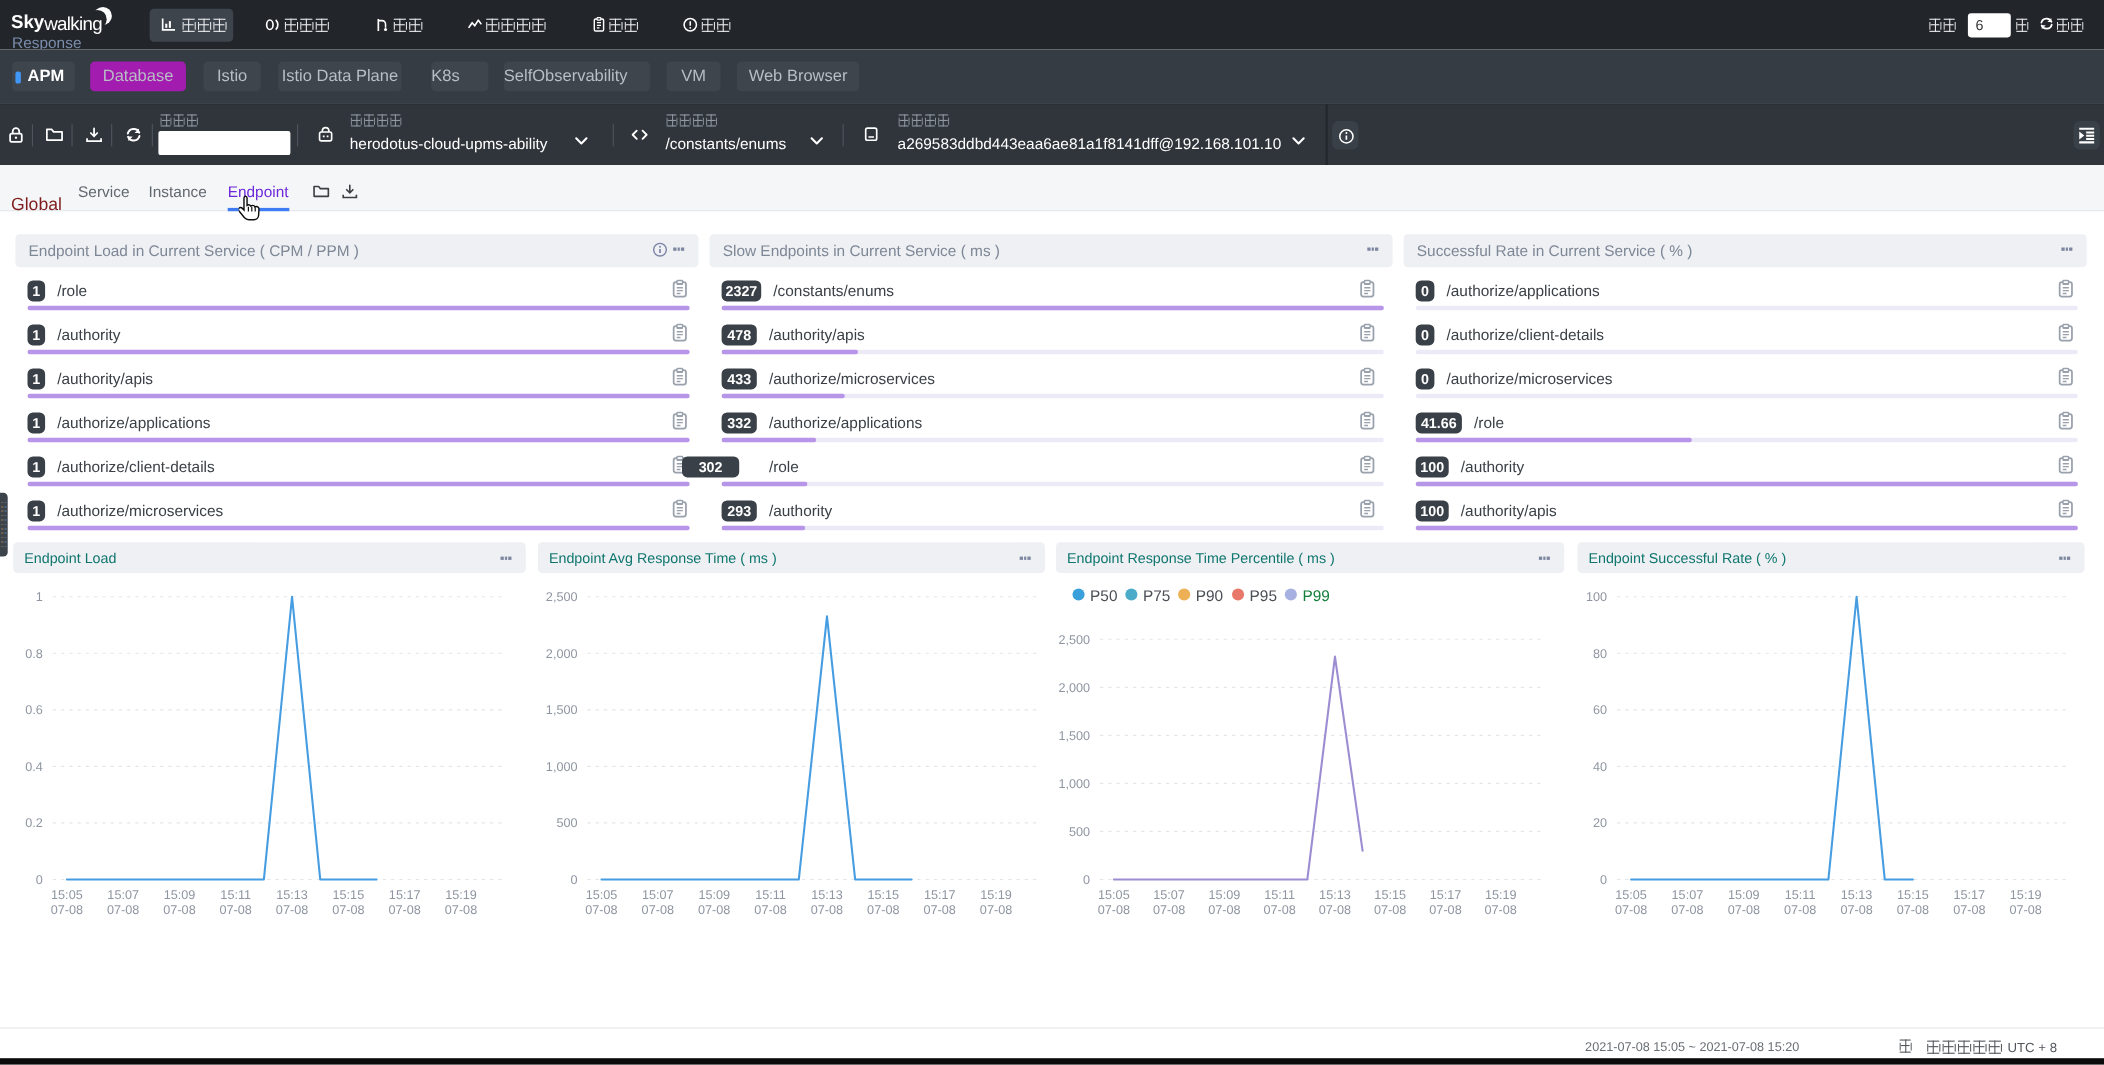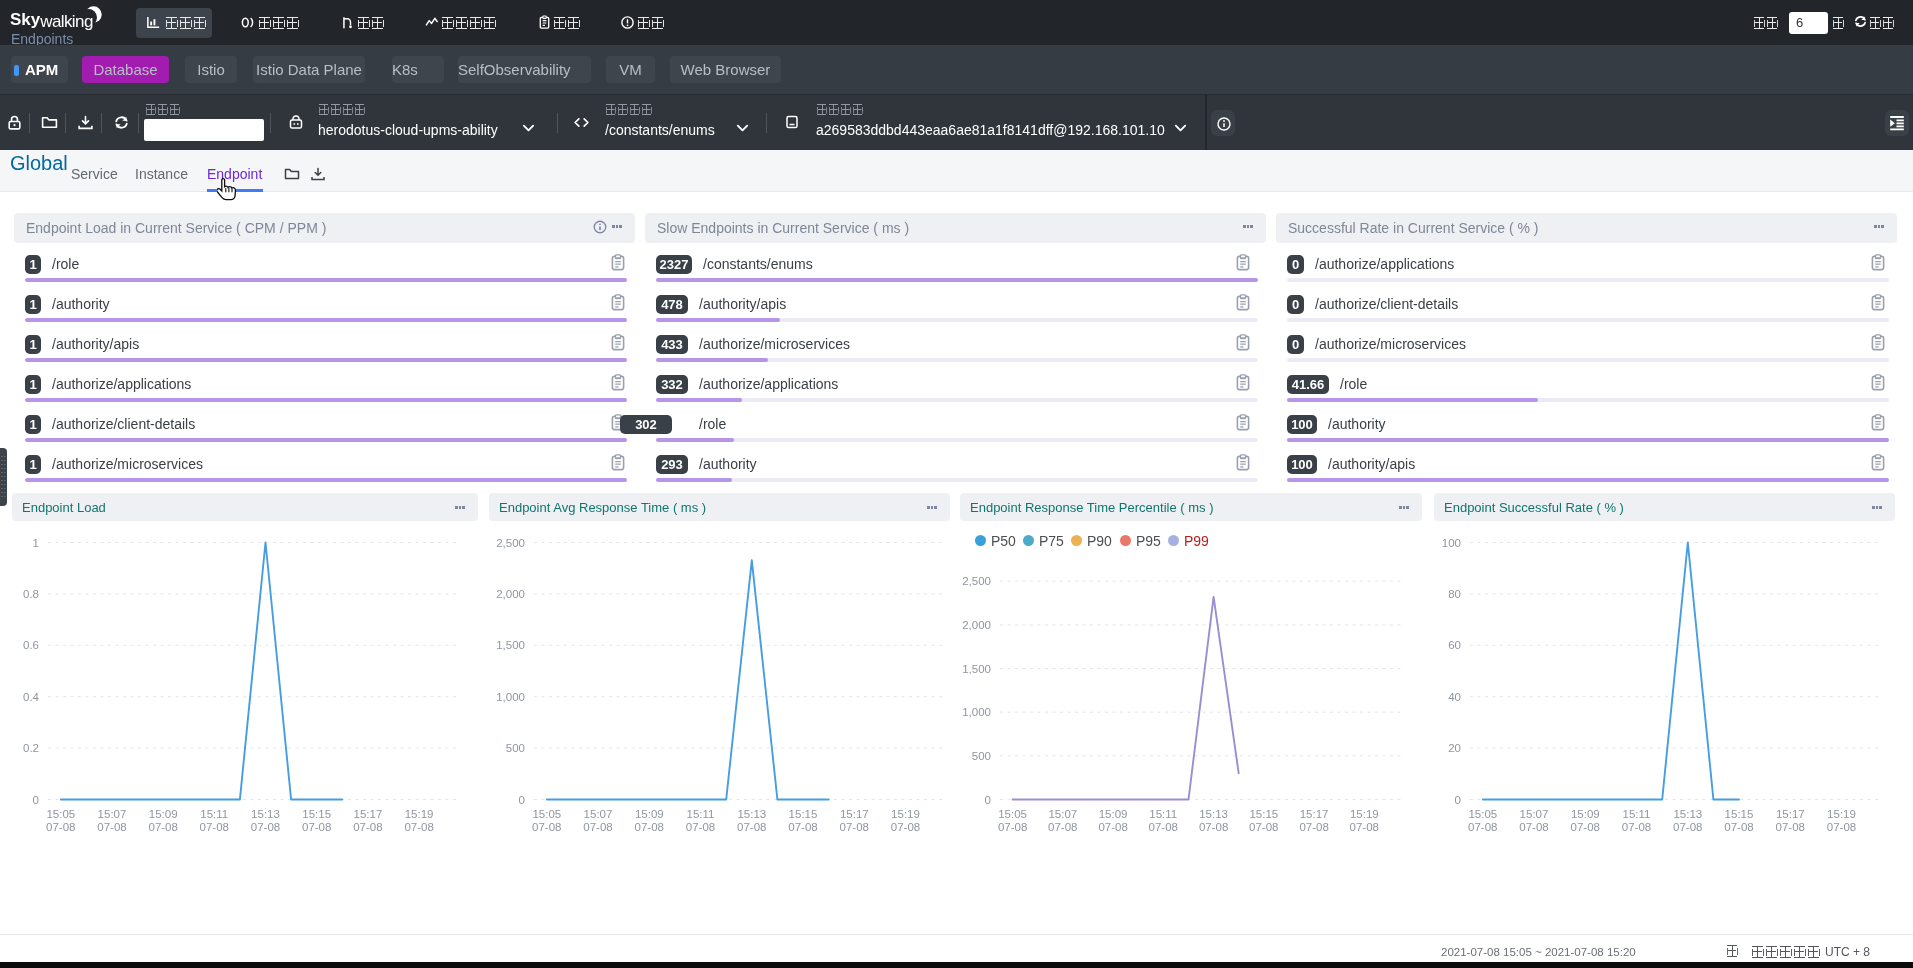--- a/index.html
+++ b/index.html
@@ -17,21 +17,21 @@
 .rowname{position:absolute;font-size:14px;color:#3a4046;line-height:19px}
 
 </style></head><body>
 <div id="page">
 <div class="abs" style="left:0;top:0;width:1913px;height:45px;background:#22262b"></div>
 <svg class="abs" style="left:84px;top:5px" width="19" height="20" viewBox="0 0 19 20">
       <circle cx="9.5" cy="9.5" r="8.2" fill="#fff"></circle>
       <circle cx="4.6" cy="12.4" r="8.4" fill="#22262b"></circle>
     </svg>
 <div class="abs" style="left:10px;top:10px;color:#fff;font-size:17px;font-weight:bold">Sky<span style="font-weight:normal;font-size:17px;position:relative;top:2px;letter-spacing:-0.6px">walking</span></div>
-<div class="abs" style="left:11px;top:31px;color:#7b8dab;font-size:14px">Endpoints</div>
+<div class="abs" style="left:11px;top:31px;color:#7b8dab;font-size:14px">Response</div>
 <div class="abs" style="left:136px;top:8px;width:76px;height:30px;background:#3e444b;border-radius:4px"></div>
 <div class="abs" style="left:146px;top:15px"><svg style="" width="15" height="15" viewBox="0 0 16 16" fill="none">
         <path d="M2 2v11h12" stroke="#fff" stroke-width="1.6"></path>
         <rect x="4.5" y="7" width="2" height="4" fill="#fff"></rect>
         <rect x="8" y="4.5" width="2" height="6.5" fill="#fff"></rect>
       </svg></div>
 <div class="abs" style="left:165px;top:15px;color:#e8eaec;font-size:14px"><i class="zh"></i><i class="zh"></i><i class="zh"></i></div>
 <div class="abs" style="left:241px;top:15px"><svg style="" width="15" height="15" viewBox="0 0 16 16" fill="none">
         <ellipse cx="4.6" cy="8" rx="3.1" ry="4.6" stroke="#fff" stroke-width="1.6"></ellipse>
         <path d="M10.3 3.2a6.6 6.6 0 0 1 0 9.6" stroke="#fff" stroke-width="1.6"></path>
@@ -140,21 +140,21 @@
         <circle cx="8" cy="8" r="6" stroke="#fff" stroke-width="1.4"></circle>
         <path d="M8 7.2V11" stroke="#fff" stroke-width="1.5"></path>
         <circle cx="8" cy="5" r="0.9" fill="#fff"></circle>
       </svg></div>
 <div class="abs" style="left:1885px;top:110px;width:24px;height:26px;background:#3a4047;border-radius:6px"></div>
 <div class="abs" style="left:1889px;top:115px"><svg style="" width="16" height="16" viewBox="0 0 16 16" fill="none">
         <path d="M1.2 2h13.6M7.5 5.4h7.3M7.5 8.4h7.3M7.5 11.4h7.3M1.2 14.4h13.6" stroke="#fff" stroke-width="1.9"></path>
         <path d="M1.2 4.6v7.2l4.6-3.6z" fill="#fff"></path>
       </svg></div>
 <div class="abs" style="left:0;top:150px;width:1913px;height:42px;background:#f5f6f8;border-bottom:1px solid #e6e8eb"></div>
-<div class="abs" style="left:10px;top:152px;font-size:20px;color:#0369a1">Global</div>
+<div class="abs" style="left:10px;top:178px;font-size:16px;color:#7f1d1d">Global</div>
 <div class="abs" style="left:71px;top:166px;font-size:14px;color:#62686f">Service</div>
 <div class="abs" style="left:135px;top:166px;font-size:14px;color:#62686f">Instance</div>
 <div class="abs" style="left:207px;top:166px;font-size:14px;color:#6d28d9">Endpoint</div>
 <div class="abs" style="left:207px;top:189px;width:56px;height:3px;background:#3e7bf4"></div>
 <div class="abs" style="left:284px;top:166px"><svg style="" width="16" height="16" viewBox="0 0 16 16" fill="none">
         <path d="M1.5 3.5h4.2l1.6 2h7.2v7H1.5z" stroke="#3c4043" stroke-width="1.5" stroke-linejoin="round"></path>
       </svg></div>
 <div class="abs" style="left:310px;top:166px"><svg style="" width="16" height="16" viewBox="0 0 16 16" fill="none">
         <path d="M8 2.5v6.5M5.2 6.5L8 9.3l2.8-2.8" stroke="#3c4043" stroke-width="1.5" stroke-linecap="round"></path>
         <path d="M2 11v2.5h12V11" stroke="#3c4043" stroke-width="1.5"></path>
@@ -394,21 +394,21 @@
     </div>
 <i class="abs" style="left:975px;top:535px;width:11px;height:11px;border-radius:50%;background:#3aa0dc"></i>
 <div class="abs" style="left:991px;top:533px;font-size:14px;color:#4a4f55">P50</div>
 <i class="abs" style="left:1023px;top:535px;width:11px;height:11px;border-radius:50%;background:#4cabc9"></i>
 <div class="abs" style="left:1039px;top:533px;font-size:14px;color:#4a4f55">P75</div>
 <i class="abs" style="left:1071px;top:535px;width:11px;height:11px;border-radius:50%;background:#edb054"></i>
 <div class="abs" style="left:1087px;top:533px;font-size:14px;color:#4a4f55">P90</div>
 <i class="abs" style="left:1120px;top:535px;width:11px;height:11px;border-radius:50%;background:#e8796a"></i>
 <div class="abs" style="left:1136px;top:533px;font-size:14px;color:#4a4f55">P95</div>
 <i class="abs" style="left:1168px;top:535px;width:11px;height:11px;border-radius:50%;background:#a7b1e1"></i>
-<div class="abs" style="left:1184px;top:533px;font-size:14px;color:#b91c1c">P99</div>
+<div class="abs" style="left:1184px;top:533px;font-size:14px;color:#15803d">P99</div>
 <svg style="position:absolute;left:0;top:0" width="1913" height="845" viewBox="0 0 1913 845" fill="none">
 <line x1="48.0" y1="542.5" x2="457.5" y2="542.5" stroke="#e2e5ea" stroke-width="1" stroke-dasharray="3 4.5"></line>
 <line x1="48.0" y1="593.9" x2="457.5" y2="593.9" stroke="#e2e5ea" stroke-width="1" stroke-dasharray="3 4.5"></line>
 <line x1="48.0" y1="645.3" x2="457.5" y2="645.3" stroke="#e2e5ea" stroke-width="1" stroke-dasharray="3 4.5"></line>
 <line x1="48.0" y1="696.7" x2="457.5" y2="696.7" stroke="#e2e5ea" stroke-width="1" stroke-dasharray="3 4.5"></line>
 <line x1="48.0" y1="748.1" x2="457.5" y2="748.1" stroke="#e2e5ea" stroke-width="1" stroke-dasharray="3 4.5"></line>
 <line x1="48.0" y1="799.5" x2="457.5" y2="799.5" stroke="#e2e5ea" stroke-width="1" stroke-dasharray="3 4.5"></line>
 <text x="39.0" y="546.5" text-anchor="end" font-size="11.5" fill="#8f96a1" font-family="Liberation Sans, sans-serif">1</text>
 <text x="39.0" y="597.9" text-anchor="end" font-size="11.5" fill="#8f96a1" font-family="Liberation Sans, sans-serif">0.8</text>
 <text x="39.0" y="649.3" text-anchor="end" font-size="11.5" fill="#8f96a1" font-family="Liberation Sans, sans-serif">0.6</text>

